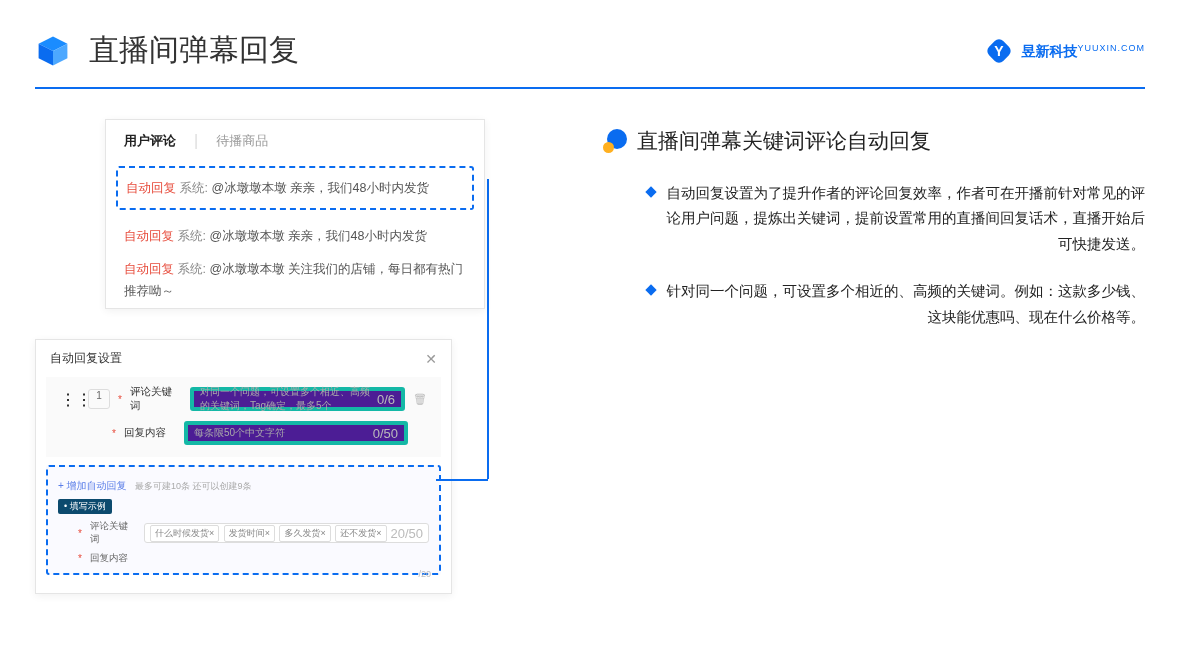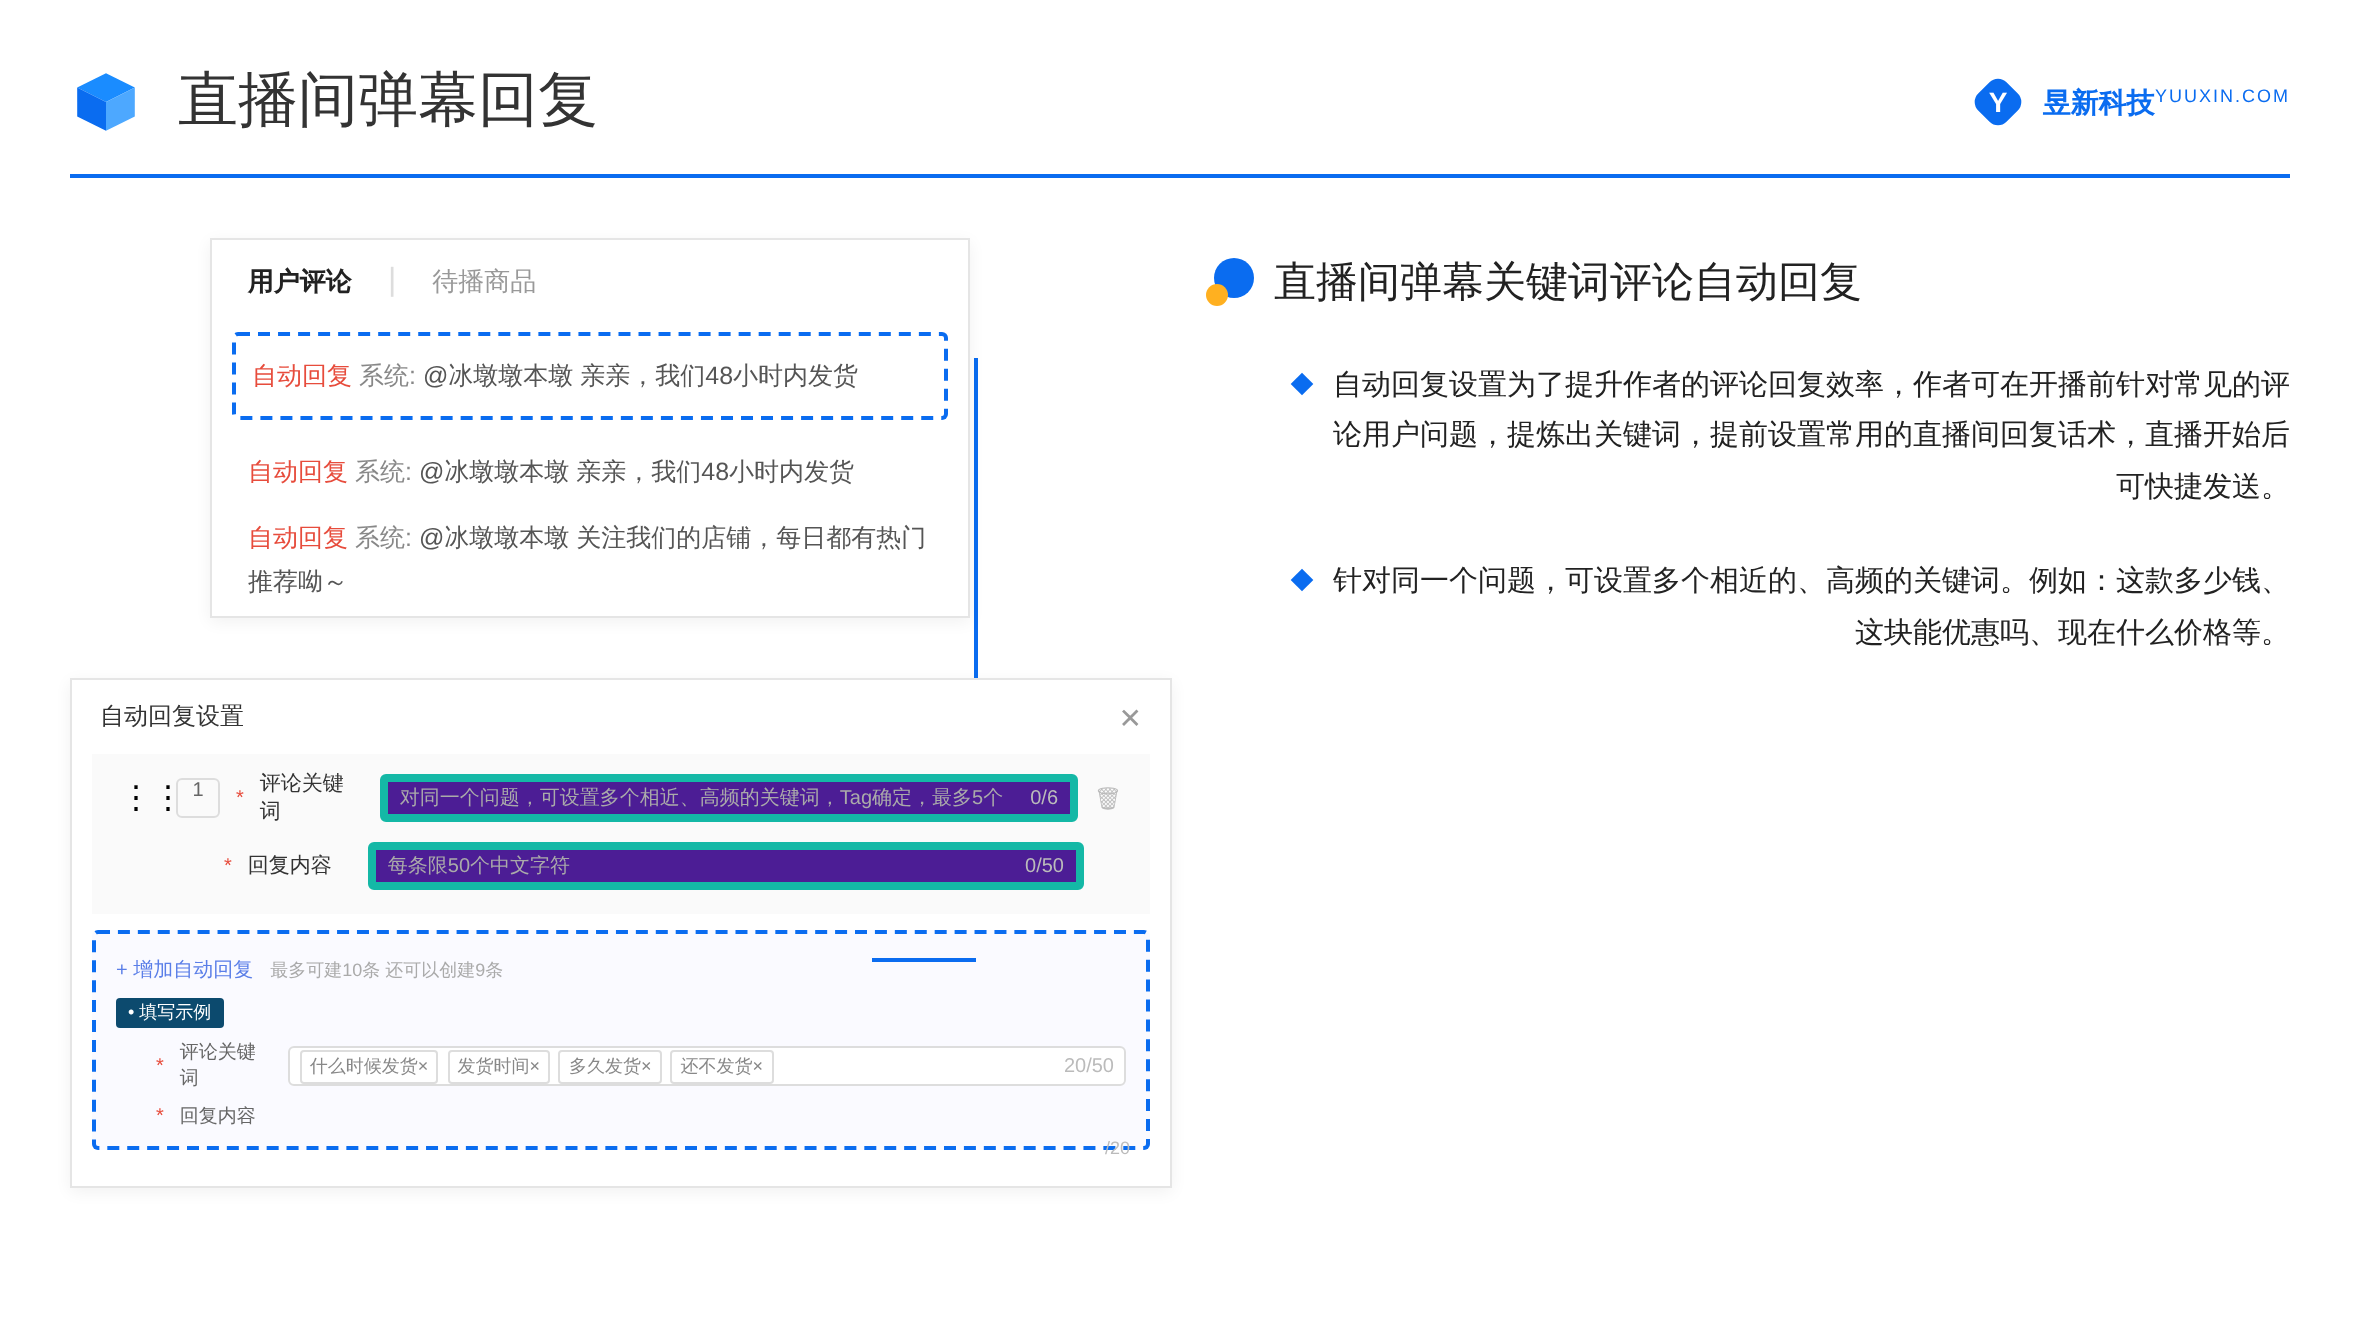--- a/index.html
+++ b/index.html
@@ -26,32 +26,32 @@
 .tab { font-size: 13px; color: #999; cursor: pointer; }
 .tab.active { color: #222; font-weight: bold; }
 .tab-sep { color: #ddd; }
 
 .highlight-row { margin: 6px 10px 10px 10px; padding: 10px 8px; border: 2px dashed #0a6cf0; border-radius: 3px; position: relative; }
 .row-text { font-size: 12.5px; color: #555; line-height: 1.6; }
 .auto-label { color: #e74c3c; font-weight: 500; }
 .sys-text { color: #888; }
 .normal-row { padding: 6px 18px; font-size: 12.5px; color: #555; line-height: 1.7; }
 
-.settings-card { position: absolute; top: 220px; left: 0; width: 551px; background: #fff; border: 1px solid #e5e5e5; box-shadow: 0 2px 8px rgba(0,0,0,0.06); z-index: 3; padding-bottom: 14px; }
+.settings-card { position: absolute; top: 220px; left: 0; width: 417px; background: #fff; border: 1px solid #e5e5e5; box-shadow: 0 2px 8px rgba(0,0,0,0.06); z-index: 3; padding-bottom: 14px; }
 .settings-header { display: flex; justify-content: space-between; align-items: center; padding: 10px 14px; font-size: 12px; font-weight: 500; color: #333; }
 .close-btn { color: #999; font-size: 14px; cursor: pointer; }
 
 .form-body { padding: 8px 14px 4px 14px; background: #fafafa; margin: 0 10px; position: relative; }
 .form-row { display: flex; align-items: center; gap: 8px; margin-bottom: 8px; }
 .idx-box { width: 20px; }
 .idx-input { border: 1px solid #ddd; width: 22px; height: 20px; text-align: center; font-size: 10px; color: #666; border-radius: 3px; }
 .req { color: #e74c3c; font-size: 10px; }
 .field-label { font-size: 10.5px; color: #333; width: 52px; }
 .field-input { flex: 1; border: 4px solid #14b8a6; border-radius: 3px; height: 24px; padding: 0 6px; font-size: 10px; color: #aaa; display: flex; align-items: center; justify-content: space-between; background: #4c1d95; }
-.field-counter { color: #bbb; font-size: 10px; }
+.field-counter { color: #bbb; font-size: 13px; }
 .trash-icon { color: #bbb; font-size: 11px; }
 
 .example-block { margin: 8px 10px 4px 10px; padding: 8px 10px; border: 2px dashed #0a6cf0; border-radius: 3px; background: #fafaff; position: relative; }
 .add-link { font-size: 10px; color: #5a7ee8; }
 .hint-text { font-size: 9px; color: #aaa; margin-left: 4px; }
 .badge { display: inline-block; background: #0c4a6e; color: #fff; font-size: 9px; padding: 1px 6px; border-radius: 2px; margin-top: 6px; }
 .ex-row { display: flex; align-items: center; gap: 8px; margin-top: 6px; padding-left: 20px; }
 .ex-label { font-size: 9.5px; color: #666; width: 46px; }
 .tag { display: inline-block; border: 1px solid #ddd; border-radius: 2px; padding: 1px 4px; font-size: 9px; color: #888; background: #fff; margin-right: 2px; }
 .ex-input { flex: 1; border: 1px solid #ddd; border-radius: 3px; height: 20px; padding: 0 5px; font-size: 9px; color: #888; display: flex; align-items: center; justify-content: space-between; background: #fff; }

